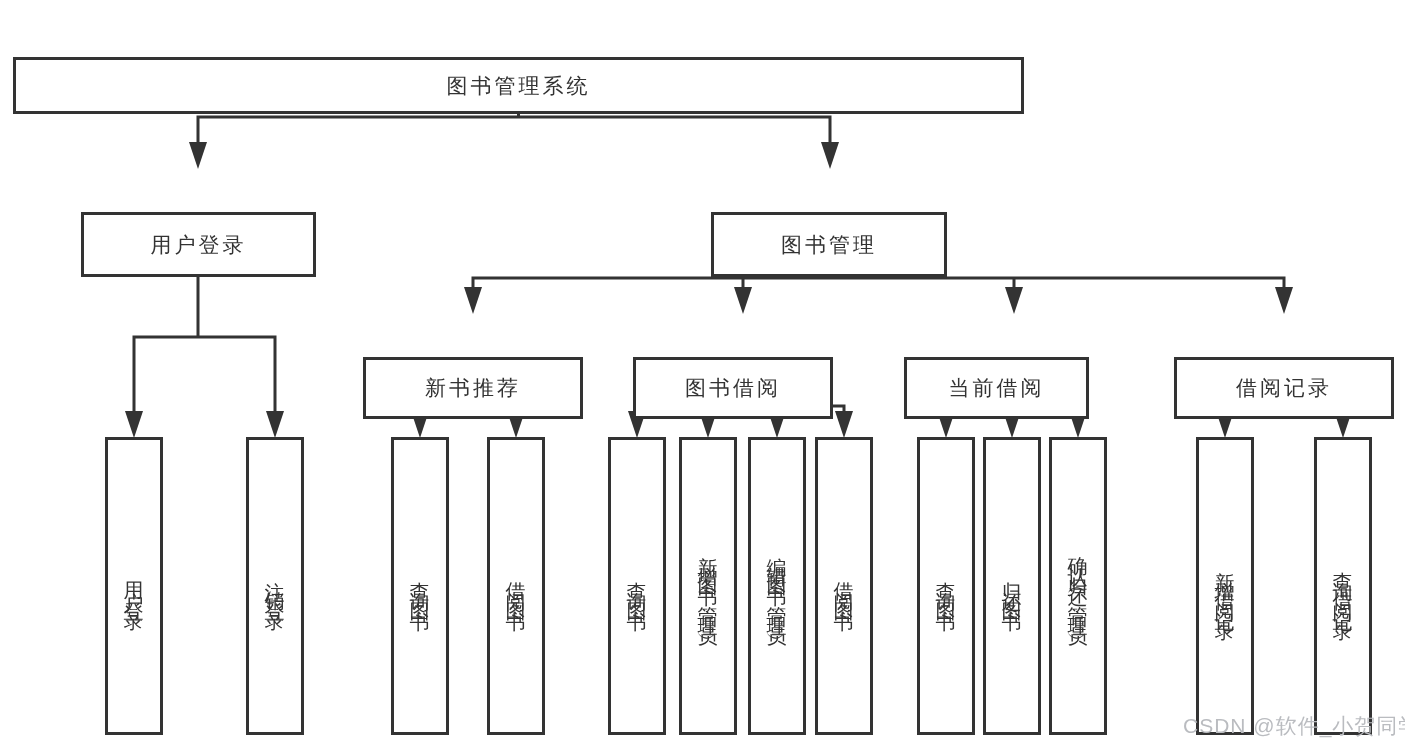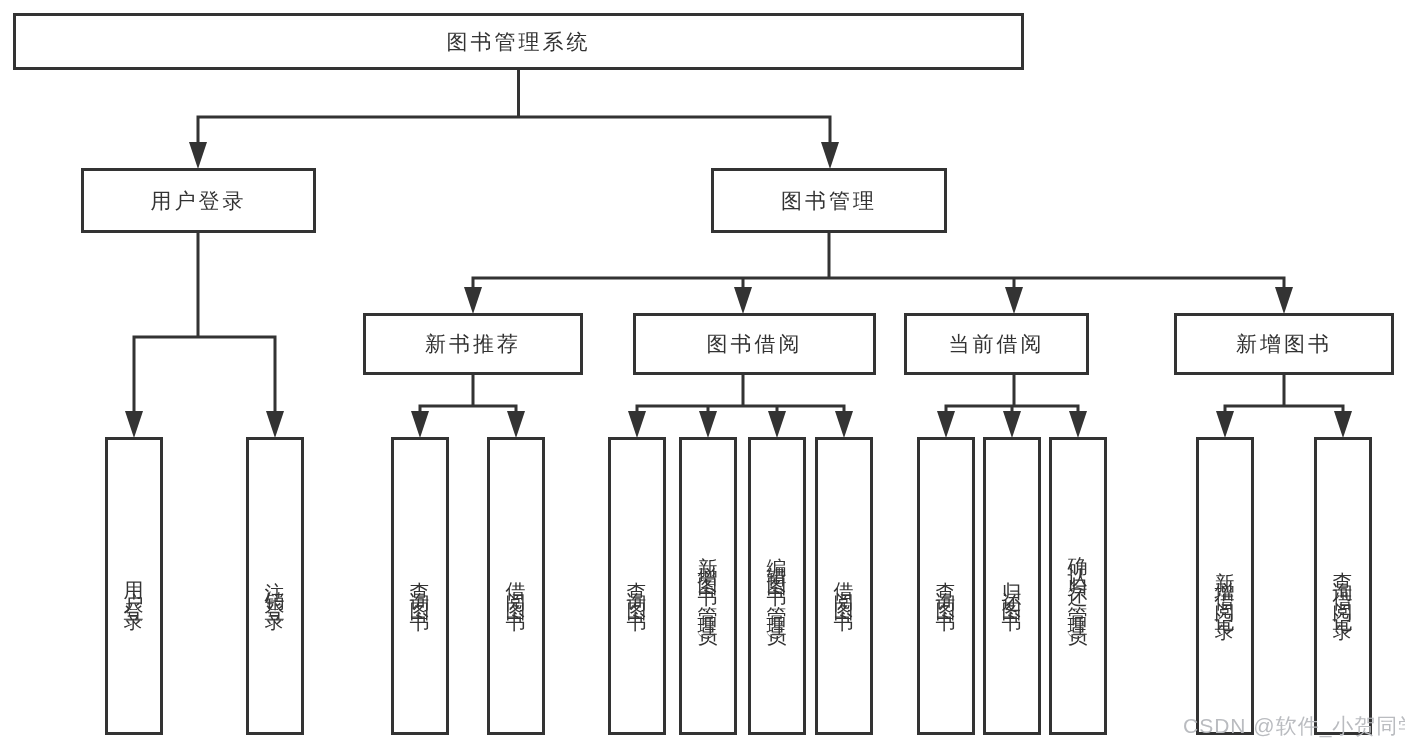--- a/index.html
+++ b/index.html
@@ -5,21 +5,21 @@
   html,body{margin:0;padding:0;background:#ffffff;}
   .canvas{
     position:relative;width:1405px;height:747px;background:#ffffff;
     font-family:"Liberation Sans",sans-serif;overflow:hidden;
   }
   .box{
     position:absolute;background:#ffffff;border:3px solid var(--line,#333333);
     box-sizing:border-box;display:flex;align-items:center;justify-content:center;
     color:var(--text,#333333);z-index:2;
   }
-  .hlabel{font-size:21px;letter-spacing:3px;white-space:nowrap;}
+  .hlabel{font-size:21px;letter-spacing:3px;white-space:nowrap;margin-top:44px;}
   .leaf{top:437px;width:58px;height:298px;}
   .vlabel{
     writing-mode:vertical-rl;text-orientation:mixed;
     font-size:20px;letter-spacing:10px;color:var(--text,#333333);
     white-space:nowrap;line-height:1.1;
   }
   svg.connectors{position:absolute;left:0;top:0;z-index:1;pointer-events:none;}
   svg.connectors path{fill:none;stroke:var(--line,#333333);stroke-width:3;}
   svg.connectors polygon{fill:var(--line,#333333);stroke:none;}
   .watermark{
@@ -68,23 +68,23 @@
     <polygon points="1216,411 1234,411 1225,438"></polygon>
     <polygon points="1334,411 1352,411 1343,438"></polygon>
   </svg>
 
   <div class="box hlabel" style="left:13px;top:13px;width:1011px;height:57px">图书管理系统</div>
 
   <div class="box hlabel" style="left:81px;top:168px;width:235px;height:65px">用户登录</div>
   <div class="box hlabel" style="left:711px;top:168px;width:236px;height:65px">图书管理</div>
 
   <div class="box hlabel" style="left:363px;top:313px;width:220px;height:62px">新书推荐</div>
-  <div class="box hlabel" style="left:633px;top:313px;width:243px;height:62px">图书借阅</div>
+  <div class="box hlabel" style="left:633px;top:313px;width:200px;height:62px">图书借阅</div>
   <div class="box hlabel" style="left:904px;top:313px;width:185px;height:62px">当前借阅</div>
-  <div class="box hlabel" style="left:1174px;top:313px;width:220px;height:62px">新增图书</div>
+  <div class="box hlabel" style="left:1174px;top:313px;width:220px;height:62px">借阅记录</div>
 
   <div class="box leaf" style="left:105px">
     <span class="vlabel">用户登录</span>
   </div>
   <div class="box leaf" style="left:246px">
     <span class="vlabel">注销登录</span>
   </div>
 
   <div class="box leaf" style="left:391px">
     <span class="vlabel">查询图书</span>

